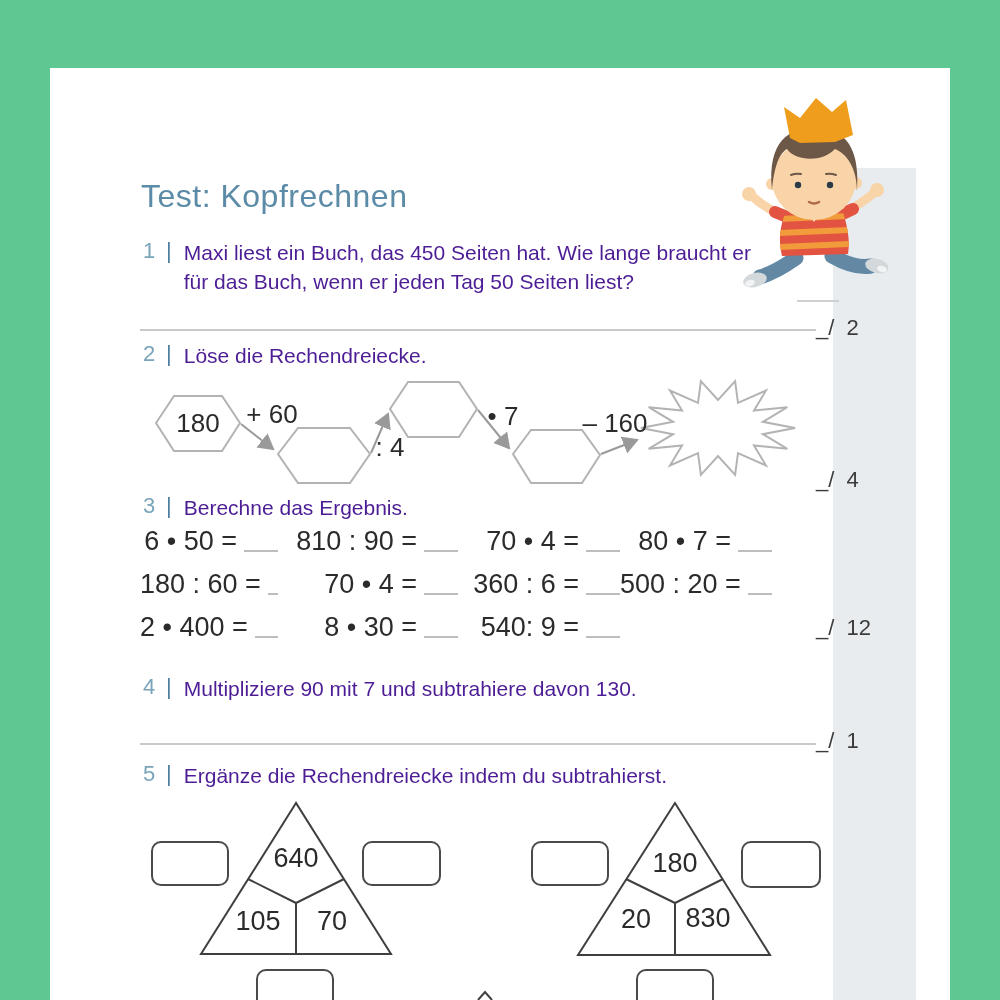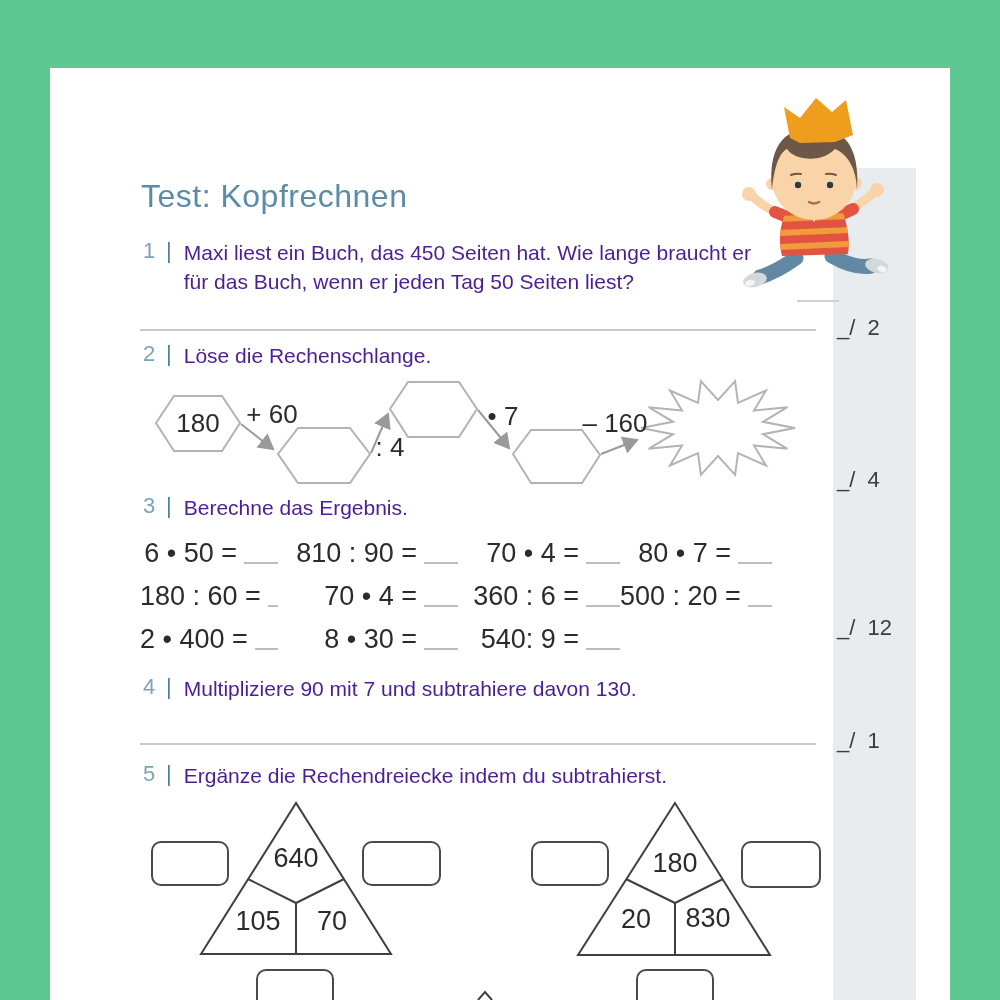--- a/index.html
+++ b/index.html
@@ -9,24 +9,24 @@
   .page{position:absolute;left:50px;top:68px;width:900px;height:932px;background:#ffffff;}
   .score-col{position:absolute;left:833px;top:168px;width:83px;height:832px;background:#e8ecef;z-index:1;}
   .page-title{position:absolute;left:141px;top:178px;font-size:32px;color:#5b8ba6;letter-spacing:.5px;z-index:2;}
   .task{position:absolute;z-index:2;display:flex;align-items:flex-start;}
   .task-num{font-size:22px;color:#79a4ba;width:17px;text-align:left;}
   .task-pipe{font-size:22px;color:#4e81a0;margin:0 12px 0 6px;font-weight:300;}
   .task-text{font-size:21px;color:#4c1d95;line-height:29px;white-space:nowrap;}
   .divider{position:absolute;left:140px;width:676px;height:0;border-top:2px solid #c9c9c9;z-index:2;}
   .eq-grid{position:absolute;left:140px;top:526px;display:grid;
            grid-template-columns:138px 180px 162px 152px;grid-auto-rows:43px;z-index:2;}
-  .eq-cell{display:flex;justify-content:flex-end;align-items:flex-start;margin-top:12px;}
+  .eq-cell{display:flex;justify-content:flex-end;align-items:flex-start;}
   .eq{font-size:27px;color:#2b2b2b;white-space:pre;}
   .blank{display:inline-block;width:34px;height:24px;border-bottom:2px solid #bdbdbd;margin-left:7px;}
-  .score{position:absolute;left:837px;font-size:22px;color:#3c3c3c;z-index:2;white-space:pre;}
+  .score{position:absolute;left:816px;font-size:22px;color:#3c3c3c;z-index:2;white-space:pre;}
   .chain-svg{position:absolute;left:140px;top:375px;z-index:2;}
   .tri-svg{position:absolute;left:140px;top:795px;z-index:2;}
   .boy-svg{position:absolute;left:738px;top:88px;z-index:5;}
   .boy-line{position:absolute;left:797px;top:300px;width:42px;height:0;border-top:2px solid #cdd1d4;z-index:2;}
   svg text{font-family:"Liberation Sans",sans-serif;}
 </style>
 </head>
 <body>
 
 <div class="screen">
@@ -42,21 +42,21 @@
       <span style="display:block">Maxi liest ein Buch, das 450 Seiten hat. Wie lange braucht er</span>
       <span style="display:block">für das Buch, wenn er jeden Tag 50 Seiten liest?</span>
     </span>
   </div>
 
   <div class="divider" style="top:329px;"></div>
 
   <div class="task" style="left:143px;top:341px;">
     <span class="task-num">2</span>
     <span class="task-pipe">|</span>
-    <span class="task-text">Löse die Rechenschlange.</span>
+    <span class="task-text">Löse die Rechendreiecke.</span>
   </div>
 
   <svg class="chain-svg" width="665" height="115" viewBox="0 0 665 115">
     <defs>
       <marker id="ah" markerWidth="9" markerHeight="9" refX="7" refY="4.5" orient="auto">
         <path d="M0,0 L8,4.5 L0,9 Z" fill="#9a9a9a"></path>
       </marker>
     </defs>
     <g stroke="#b3b3b3" stroke-width="2" fill="#ffffff">
       <polygon points="16,48 34,21 82,21 100,48 82,76 34,76"></polygon>

